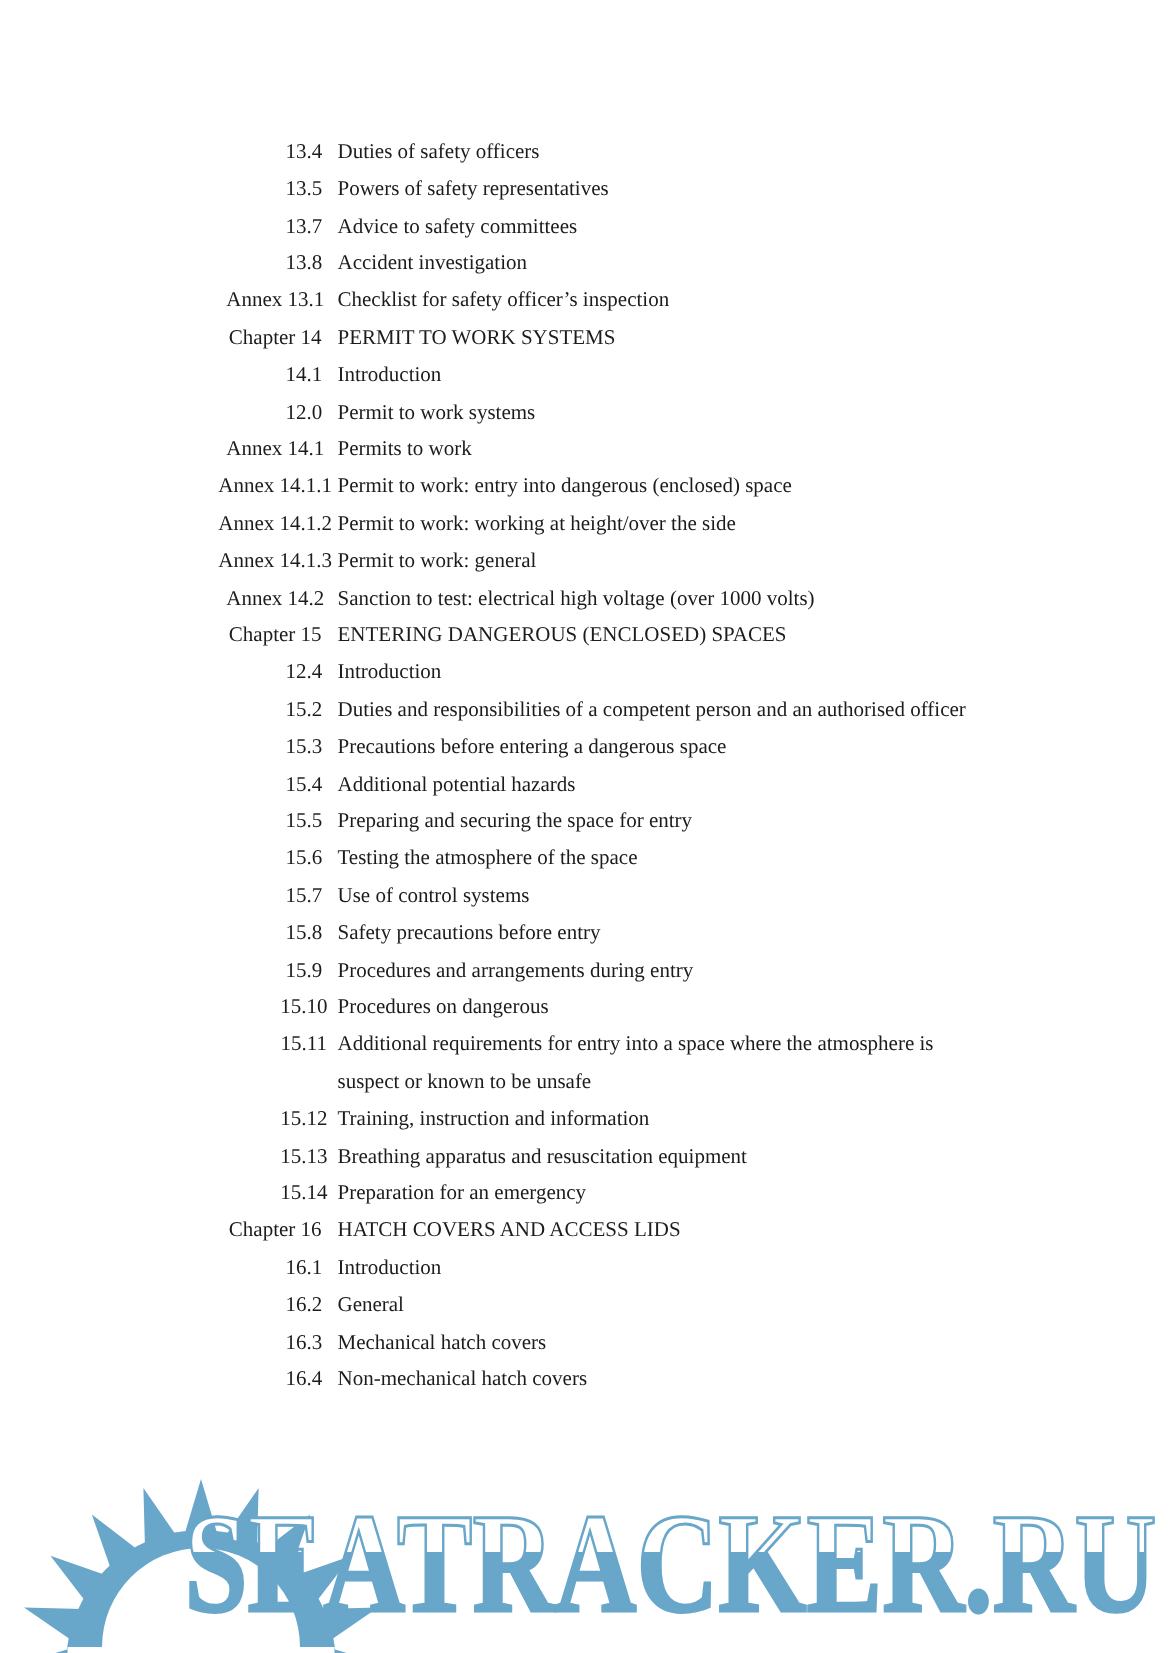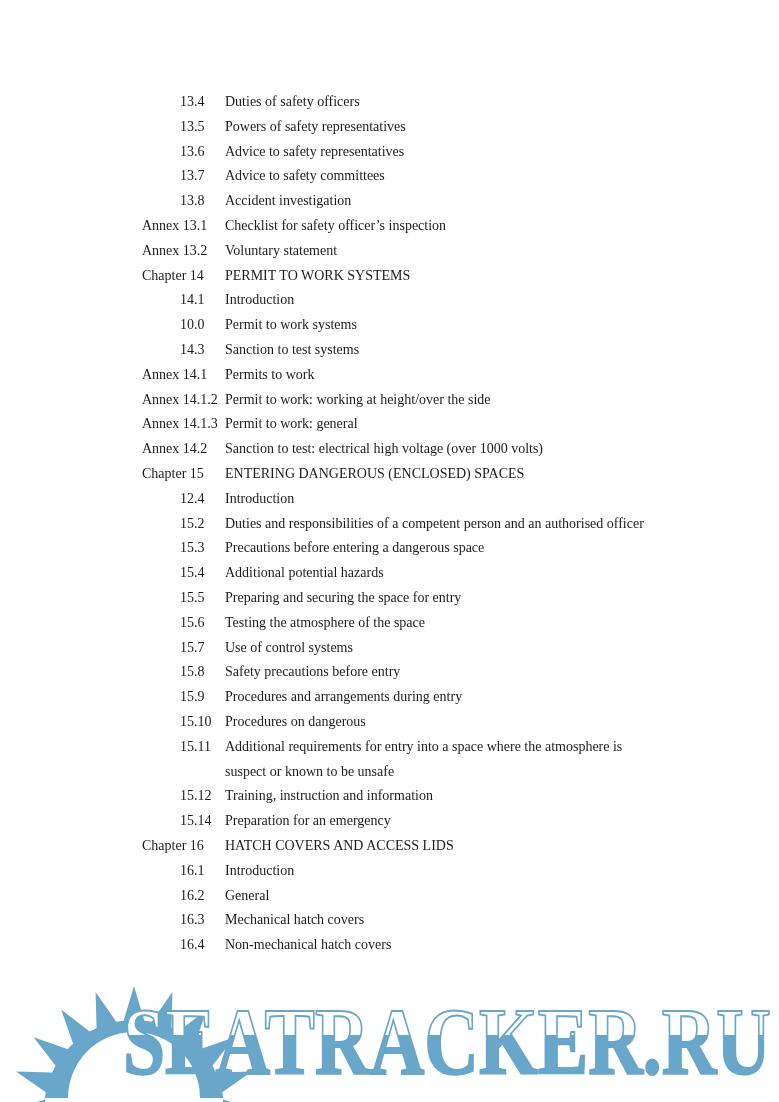--- a/index.html
+++ b/index.html
@@ -20,20 +20,21 @@
     display:flex;
     align-items:baseline;
     line-height:24.8px;
     font-size:14px;
     white-space:nowrap;
   }
   .row .label{
     flex:none;
     width:83px;
     box-sizing:border-box;
+    text-align:center;
   }
   .row.indent .label{
     padding-left:38px;
   }
   .row .title{
     flex:none;
   }
   .watermark{
     position:absolute;
     left:0;top:980px;
@@ -68,70 +69,62 @@
     <div class="row indent">
       <span class="label">13.4</span>
       <span class="title">Duties of safety officers</span>
     </div>
 
     <div class="row indent">
       <span class="label">13.5</span>
       <span class="title">Powers of safety representatives</span>
     </div>
 
-    <div class="row indent">
-      <span class="label">13.6</span>
-      <span class="title">Advice to safety representatives</span>
-    </div>
 
     <div class="row indent">
       <span class="label">13.7</span>
       <span class="title">Advice to safety committees</span>
     </div>
 
     <div class="row indent">
       <span class="label">13.8</span>
       <span class="title">Accident investigation</span>
     </div>
 
     <div class="row">
       <span class="label">Annex 13.1</span>
       <span class="title">Checklist for safety officer’s inspection</span>
     </div>
 
-    <div class="row">
-      <span class="label">Annex 13.2</span>
-      <span class="title">Voluntary statement</span>
-    </div>
 
     <div class="row">
       <span class="label">Chapter 14</span>
       <span class="title">PERMIT TO WORK SYSTEMS</span>
     </div>
 
     <div class="row indent">
       <span class="label">14.1</span>
       <span class="title">Introduction</span>
     </div>
 
     <div class="row indent">
-      <span class="label">10.0</span>
+      <span class="label">12.0</span>
       <span class="title">Permit to work systems</span>
     </div>
 
-    <div class="row indent">
-      <span class="label">14.3</span>
-      <span class="title">Sanction to test systems</span>
-    </div>
 
     <div class="row">
       <span class="label">Annex 14.1</span>
       <span class="title">Permits to work</span>
     </div>
 
+    <div class="row">
+      <span class="label">Annex 14.1.1</span>
+      <span class="title">Permit to work: entry into dangerous (enclosed) space</span>
+    </div>
 
     <div class="row">
       <span class="label">Annex 14.1.2</span>
       <span class="title">Permit to work: working at height/over the side</span>
     </div>
 
     <div class="row">
       <span class="label">Annex 14.1.3</span>
       <span class="title">Permit to work: general</span>
     </div>
@@ -204,20 +197,24 @@
     <div class="row indent">
       <span class="label"></span>
       <span class="title">suspect or known to be unsafe</span>
     </div>
 
     <div class="row indent">
       <span class="label">15.12</span>
       <span class="title">Training, instruction and information</span>
     </div>
 
+    <div class="row indent">
+      <span class="label">15.13</span>
+      <span class="title">Breathing apparatus and resuscitation equipment</span>
+    </div>
 
     <div class="row indent">
       <span class="label">15.14</span>
       <span class="title">Preparation for an emergency</span>
     </div>
 
     <div class="row">
       <span class="label">Chapter 16</span>
       <span class="title">HATCH COVERS AND ACCESS LIDS</span>
     </div>

